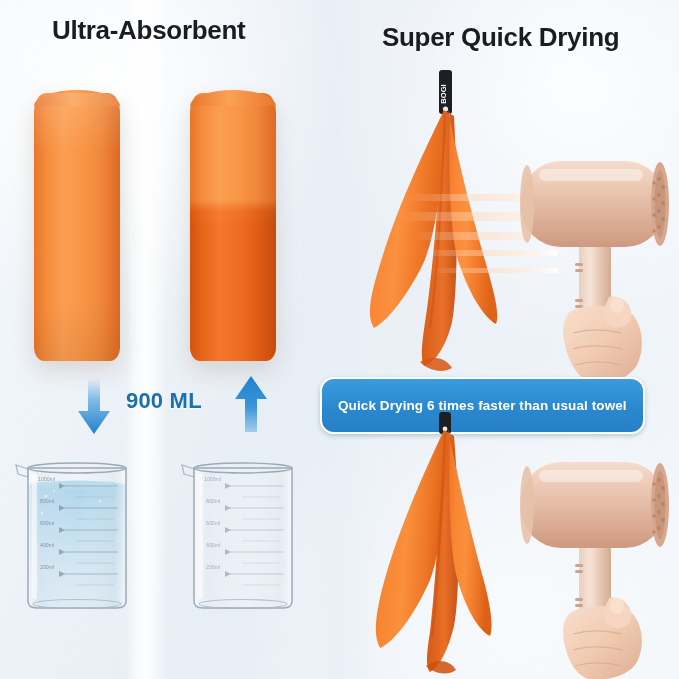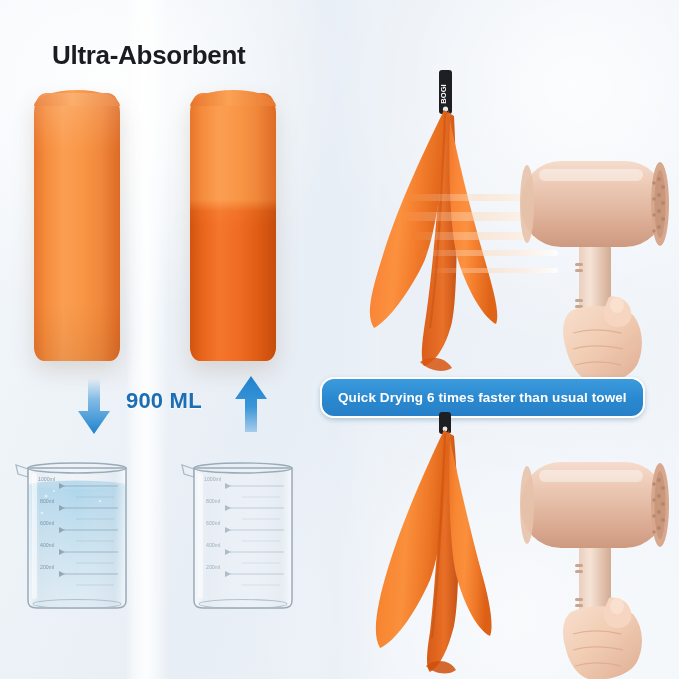--- a/index.html
+++ b/index.html
@@ -42,21 +42,21 @@
     pointer-events:none;
   }
 
   
   .headline{
     position:absolute;
     font-size:26px;font-weight:bold;color:#191c20;
     letter-spacing:-.3px;white-space:nowrap;
     text-shadow:0 1px 2px rgba(255,255,255,.8);
   }
-  #h-left{left:52px;top:40px;}
+  #h-left{left:52px;top:15px;}
   #h-right{left:382px;top:22px;}
 
   
   .towel-roll{
     position:absolute;width:86px;height:268px;
     border-radius:12px 12px 10px 10px/20px 20px 14px 14px;
     box-shadow:0 10px 22px rgba(120,90,60,.18);
   }
   #roll-dry{
     left:34px;top:93px;
@@ -109,41 +109,42 @@
   #dryer-top{left:505px;top:135px;width:180px;height:250px;}
   #dryer-bottom{left:505px;top:440px;width:180px;height:240px;}
 
   
   .streaks{position:absolute;left:398px;top:178px;width:170px;height:120px;pointer-events:none;}
 
   
   #badge{
     position:absolute;left:320px;top:377px;
     height:27px;line-height:27px;
-    padding:5px 16px;
+    padding:13px 16px;
     border-radius:14px;
     background:linear-gradient(180deg,#3c9ade 0%,#2a88cf 55%,#2780c7 100%);
     border:2px solid #ffffff;
     color:#ffffff;font-size:13.5px;font-weight:bold;white-space:nowrap;
     box-shadow:0 2px 5px rgba(30,90,140,.28);
     letter-spacing:.1px;
   }
 </style>
 </head>
 <body>
 
 <div id="stage">
 
   <div class="wash wash-tl"></div>
   <div class="wash wash-tr"></div>
   <div class="wash wash-br"></div>
   <div class="fold"></div>
   <div class="fold2"></div>
 
   <div id="h-left" class="headline">Ultra-Absorbent</div>
+  <div id="h-right" class="headline">Super Quick Drying</div>
 
   <div id="roll-dry" class="towel-roll">
     <div class="roll-top"></div>
   </div>
   <div id="roll-wet" class="towel-roll">
     <div class="roll-top"></div>
   </div>
 
   <svg id="arrow-down" class="arrow" viewBox="0 0 34 56">
     <defs>

